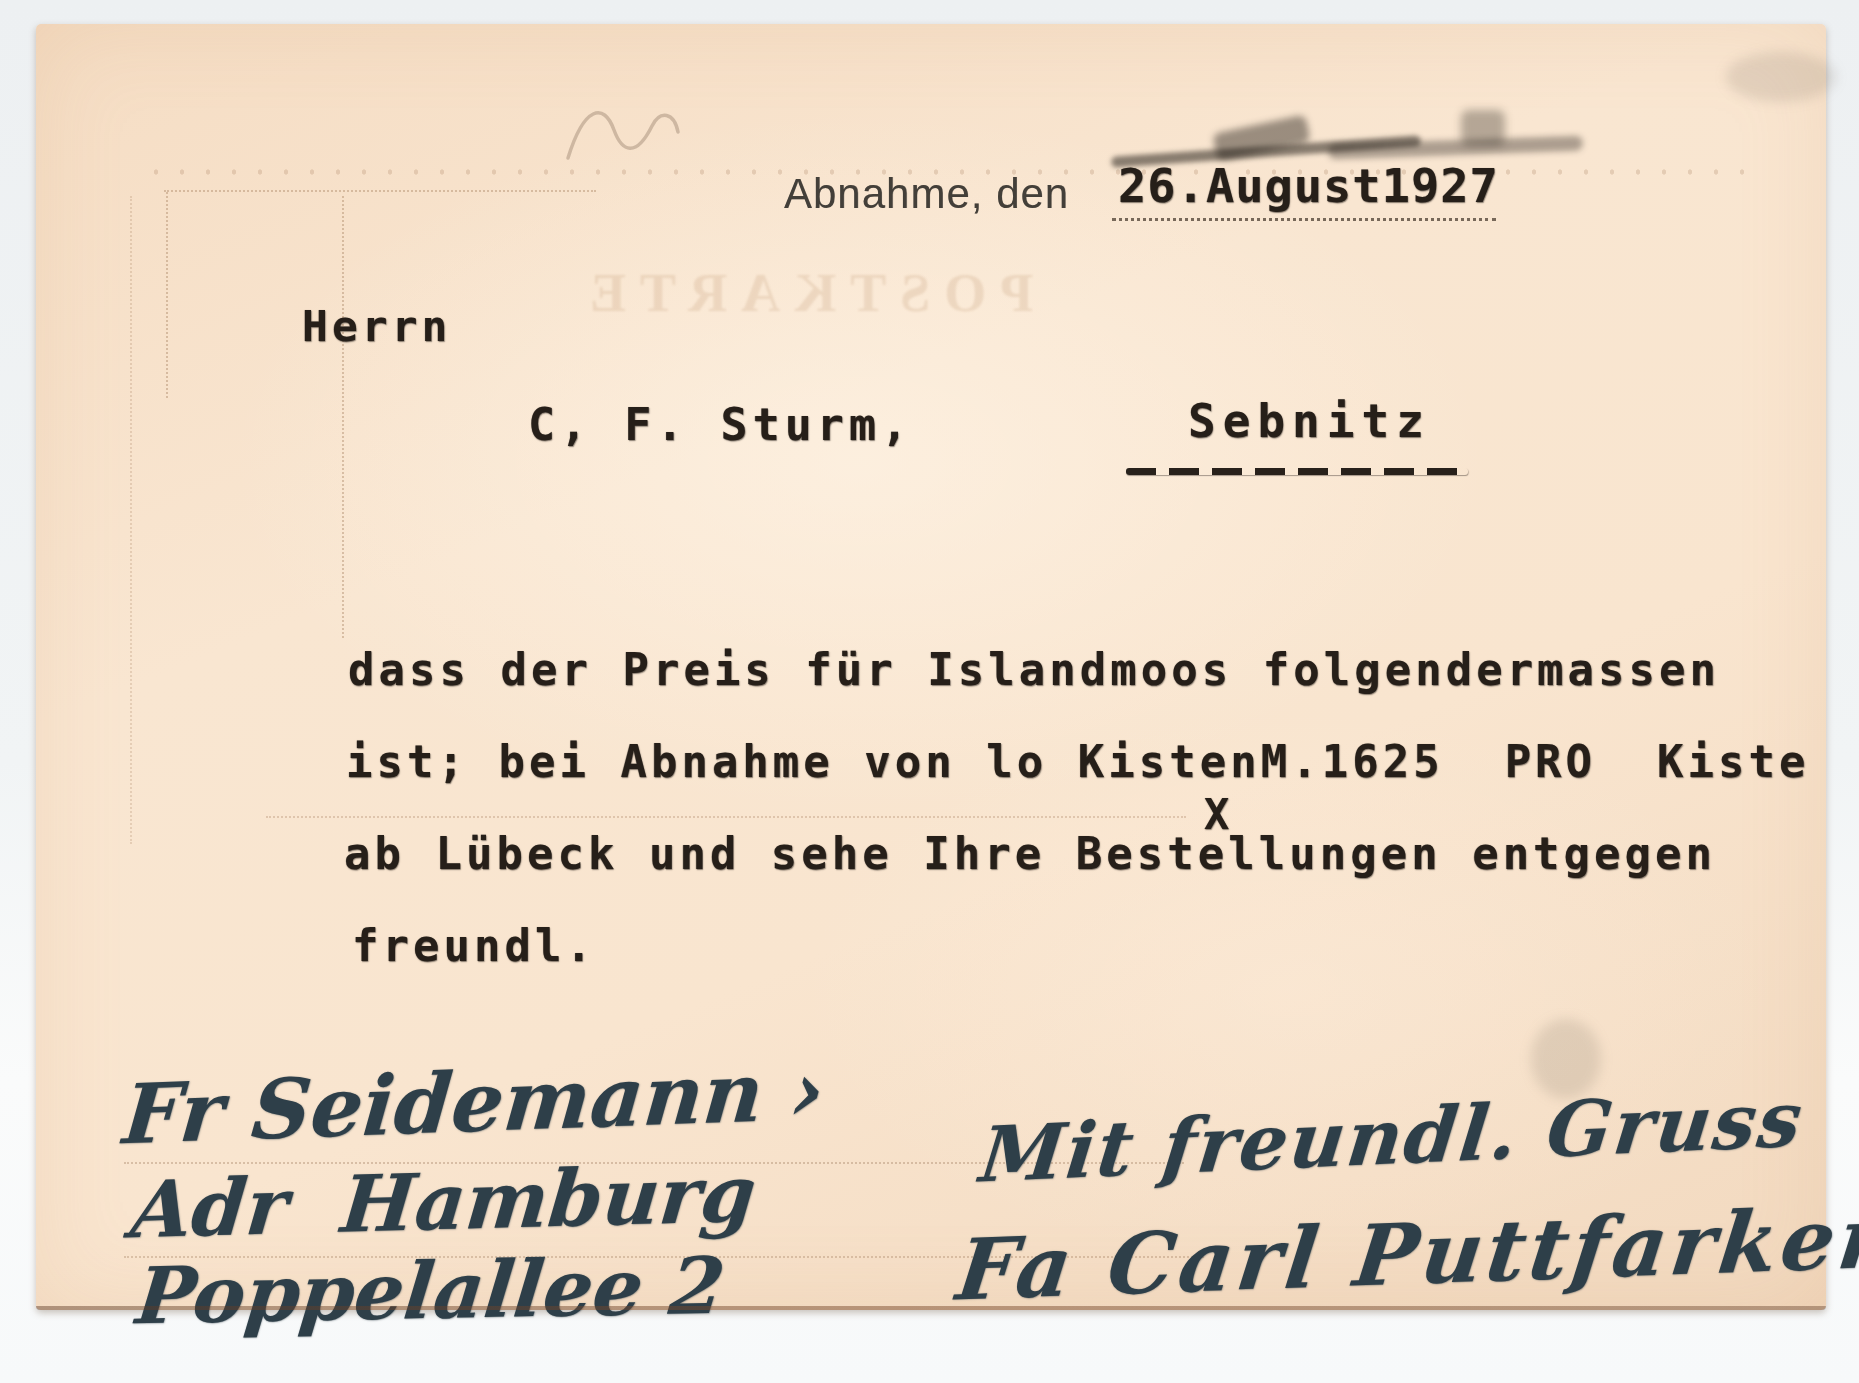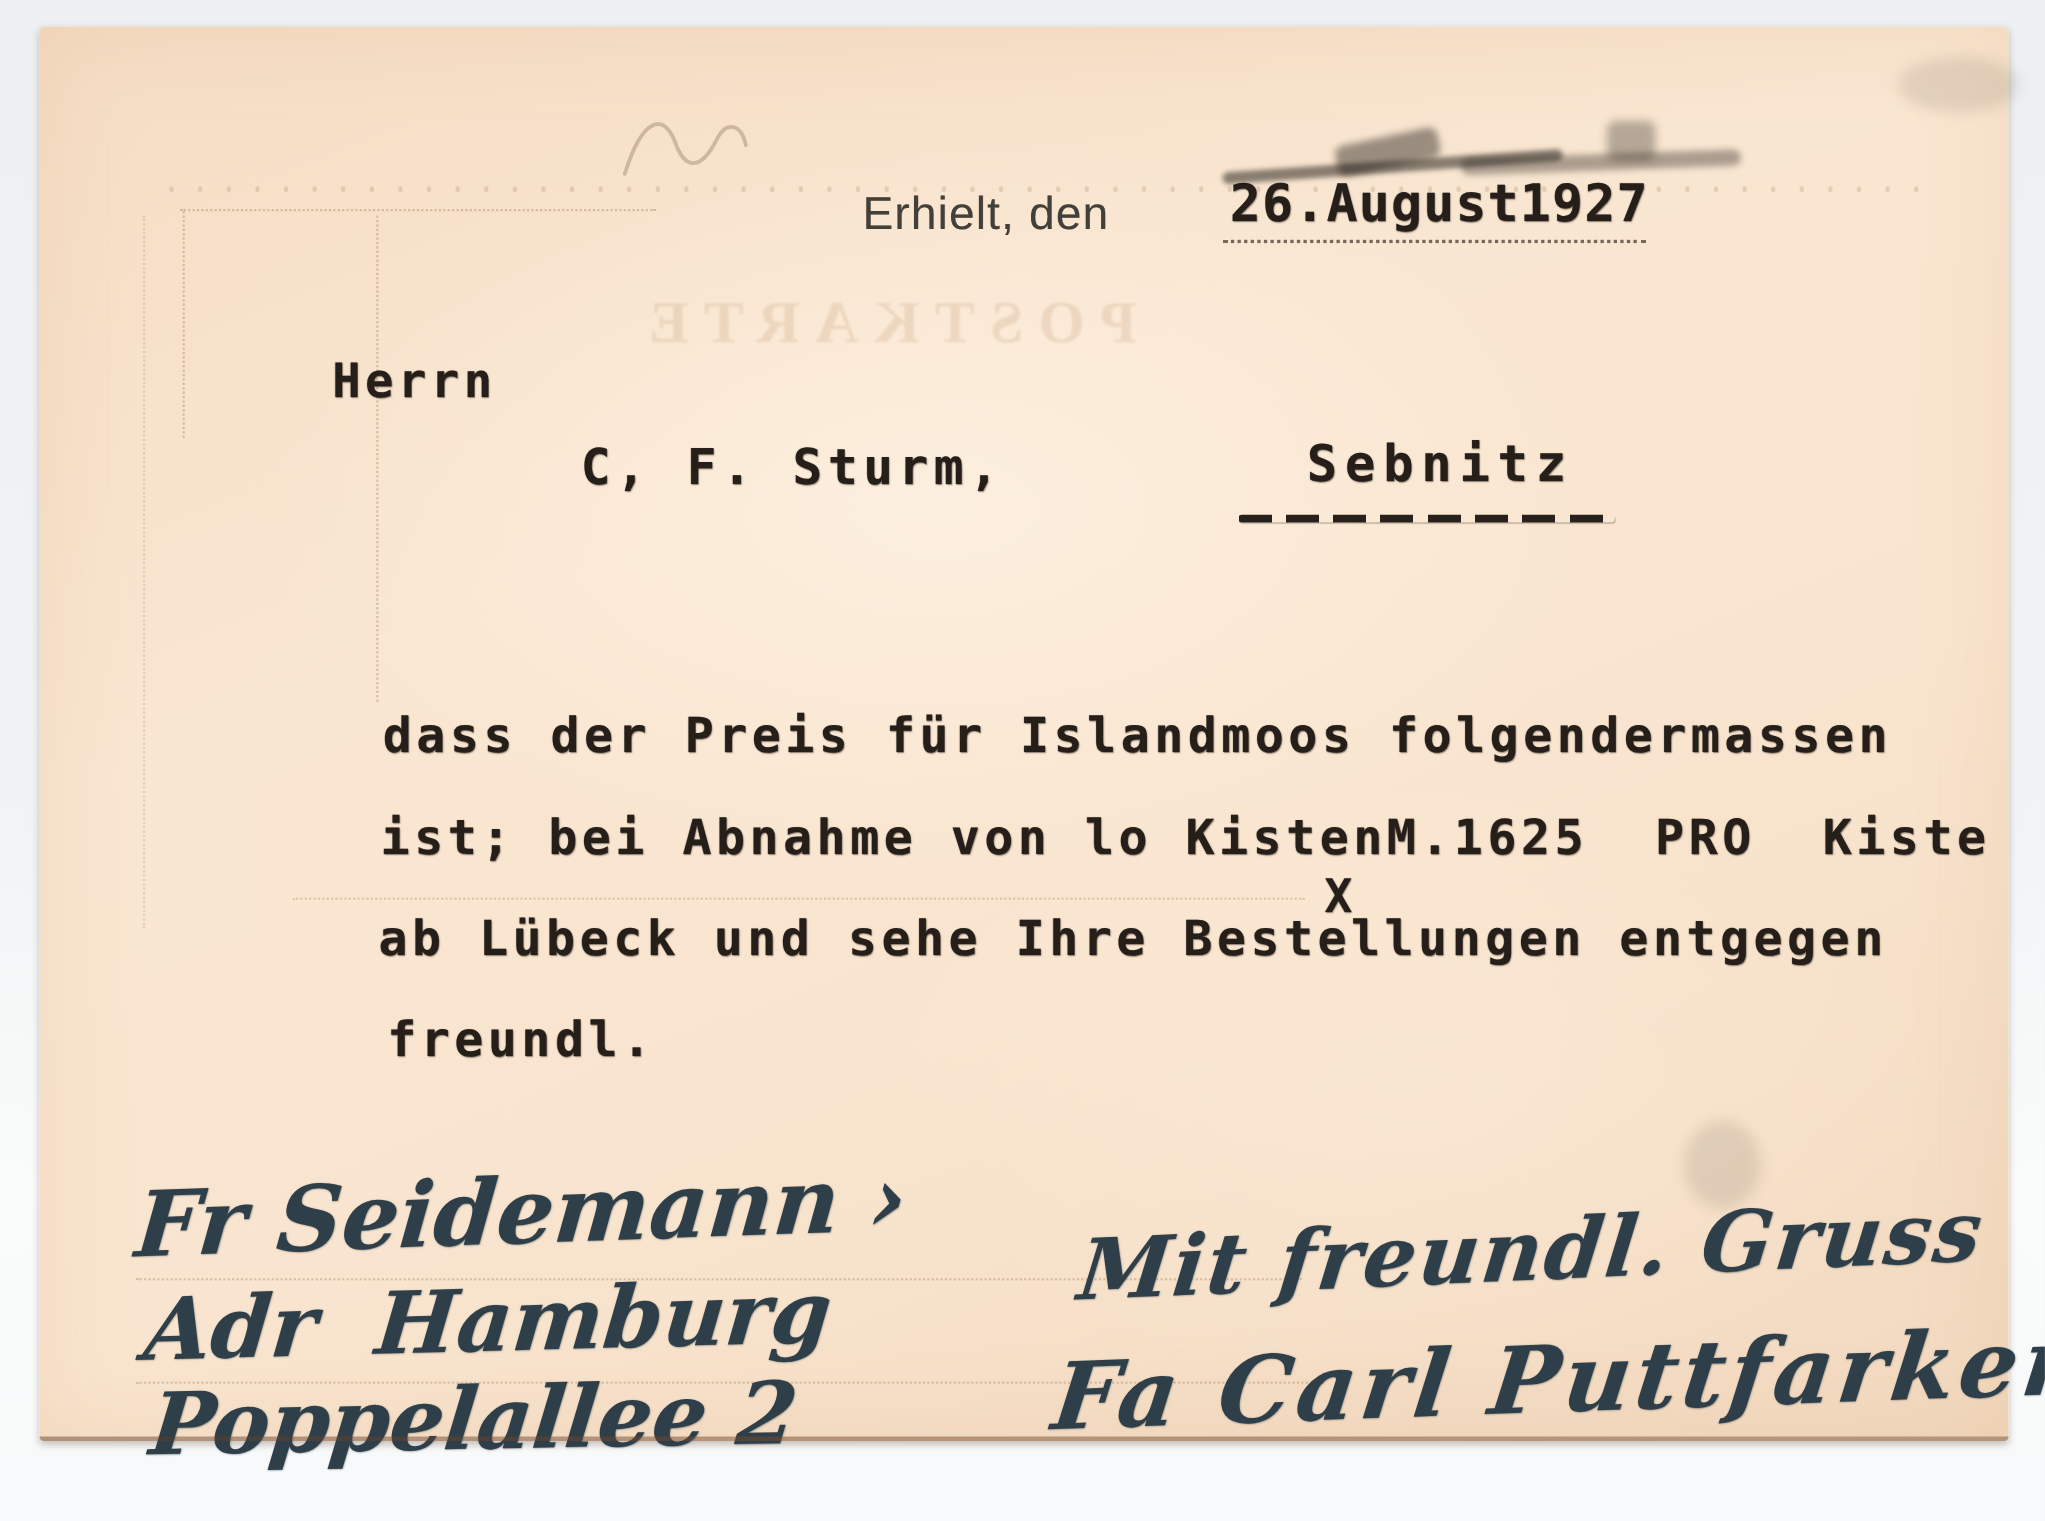--- a/index.html
+++ b/index.html
@@ -60,21 +60,21 @@
   .stain { position:absolute; border-radius:50%; filter:blur(6px); }
   .stain-a { left:1495px; top:995px; width:70px; height:80px; background:rgba(120,110,95,0.18); }
   .stain-b { left:1690px; top:28px; width:110px; height:50px; background:rgba(110,100,90,0.16); }
   .card-bottom-edge {
     position:absolute; left:0; bottom:0; width:100%; height:4px; border-radius:0 0 5px 5px;
     background:linear-gradient(90deg, rgba(92,56,35,0.45), rgba(125,78,48,0.5), rgba(92,56,35,0.4));
   }
   
   .dateline-label { left:748px; top:146px; font-size:42px; letter-spacing:1px; }
   .typed-date { left:1082px; top:134px; font-size:47px; letter-spacing:1px; }
-  .salutation { left:266px; top:298px; font-size:43px; letter-spacing:4px; }
+  .salutation { left:266px; top:277px; font-size:43px; letter-spacing:4px; }
   .recipient-name { left:492px; top:374px; font-size:45px; letter-spacing:5px; }
   .recipient-city { left:1152px; top:370px; font-size:46px; letter-spacing:7px; }
   .body-line { font-size:44px; letter-spacing:4px; }
   .l1 { left:248px; top:528px; }
   .l2 { left:312px; top:620px; }
   .l3 { left:310px; top:712px; }
   .xmark { left:1168px; top:766px; font-size:42px; }
   .l4 { left:308px; top:804px; }
   .l5 { left:316px; top:896px; }
   .closing-typed { left:856px; top:1018px; font-size:44px; letter-spacing:4px; }
@@ -98,21 +98,21 @@
     <div class="dot-h" style="left:230px; top:792px; width:920px; border-top-color:rgba(150,105,70,0.26);"></div>
     <div class="dot-h" style="left:88px; top:1138px; width:1060px; border-top-color:rgba(140,100,70,0.3);"></div>
     <div class="dot-h" style="left:88px; top:1232px; width:1080px; border-top-color:rgba(140,100,70,0.28);"></div>
     <div class="ghost">POSTKARTE</div>
     <div class="stain stain-a"></div>
     <div class="stain stain-b"></div>
     <svg class="abs" style="left:520px; top:68px;" width="170" height="84" viewBox="0 0 170 84">
       <path d="M12,66 C28,14 48,10 58,38 C66,60 80,66 96,34 C104,18 118,20 122,40" fill="none" stroke="rgba(130,105,85,0.35)" stroke-width="3.5" stroke-linecap="round"></path>
     </svg>
 
-    <span class="printed dateline-label">Erhielt, den</span>
+    <span class="printed dateline-label">Abnahme, den</span>
     <span class="typed typed-date">26.August1927</span>
     <div class="date-underline"></div>
     <div class="smudge s1"></div>
     <div class="smudge s2"></div>
     <div class="smudge s3"></div>
     <div class="smudge s4"></div>
 
     <span class="typed salutation">Herrn</span>
     <span class="typed recipient-name">C, F. Sturm,</span>
     <span class="typed recipient-city">Sebnitz</span>

